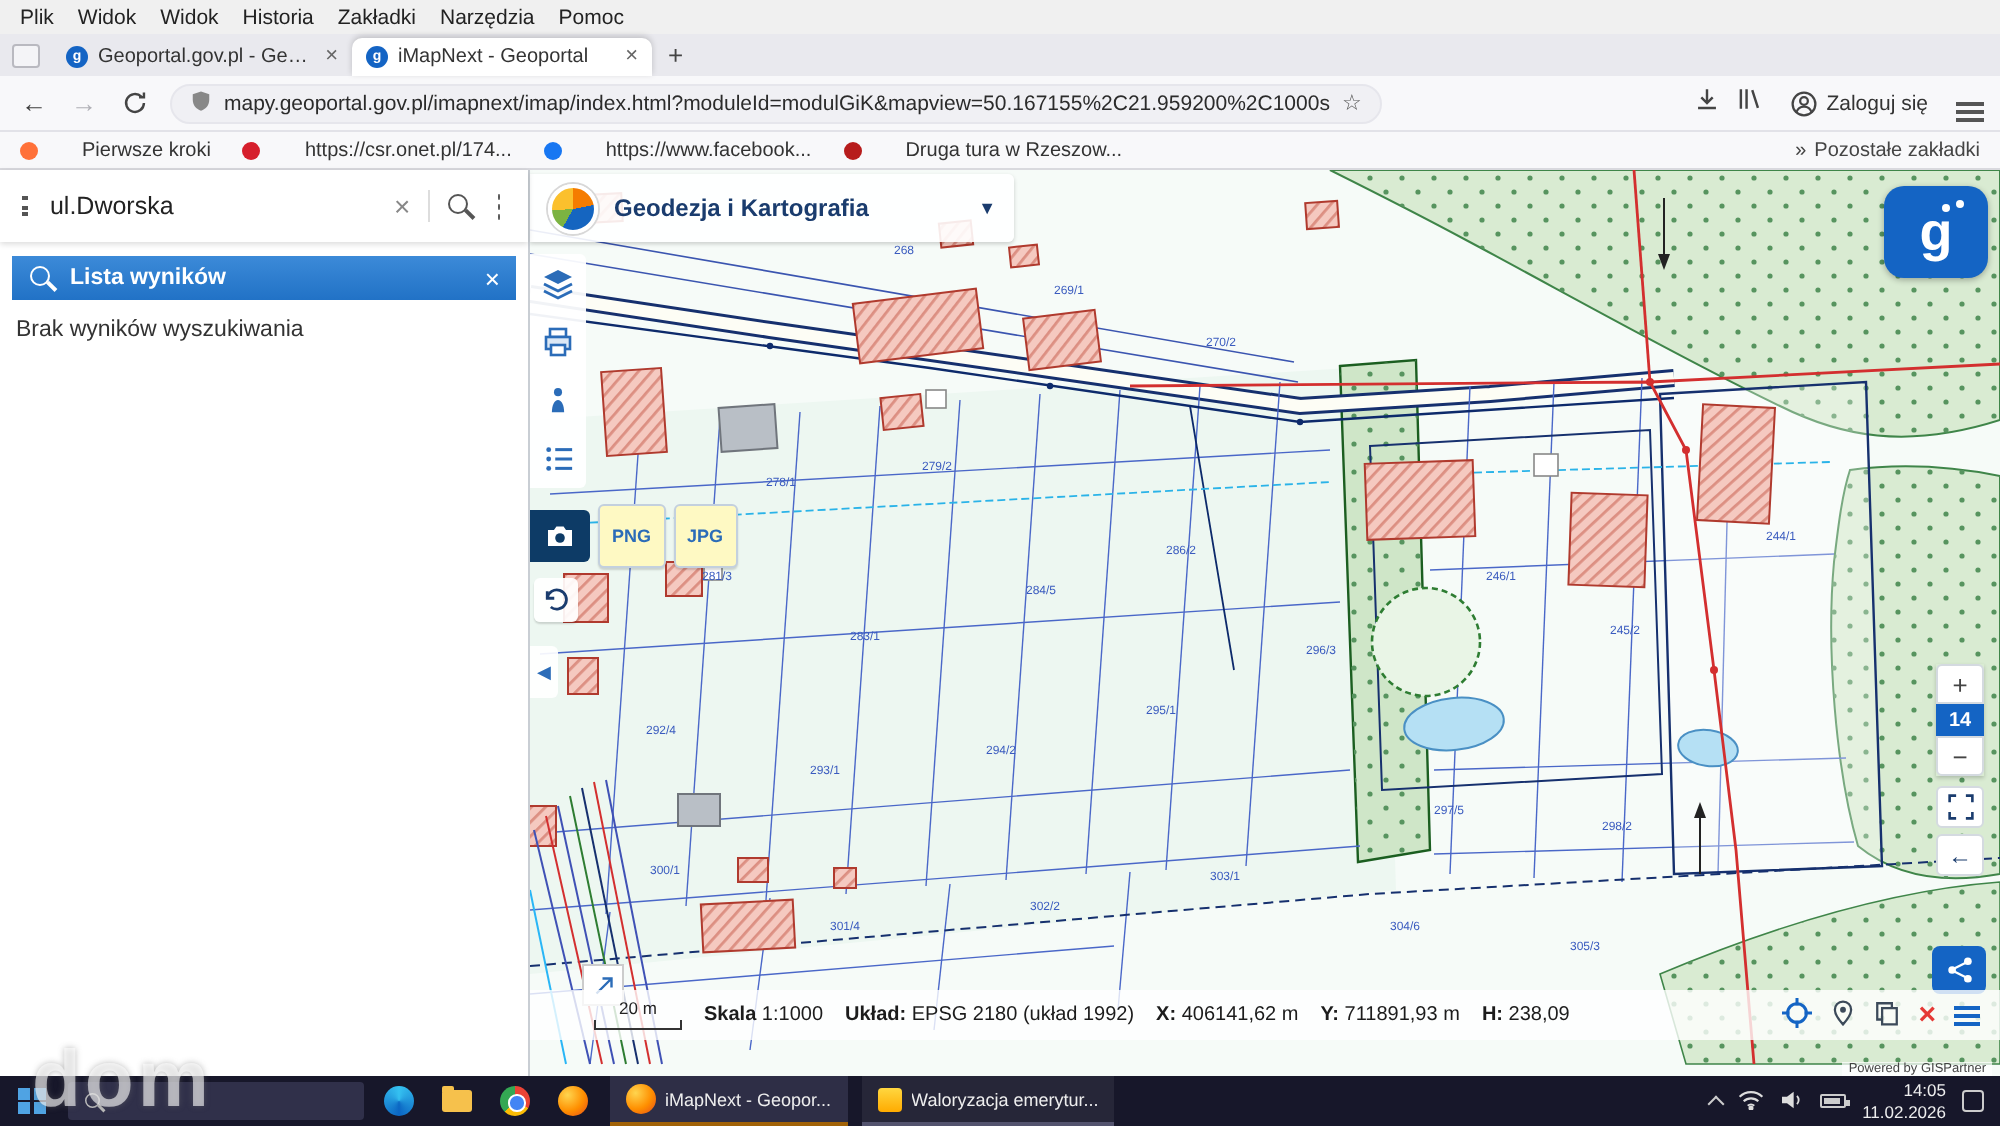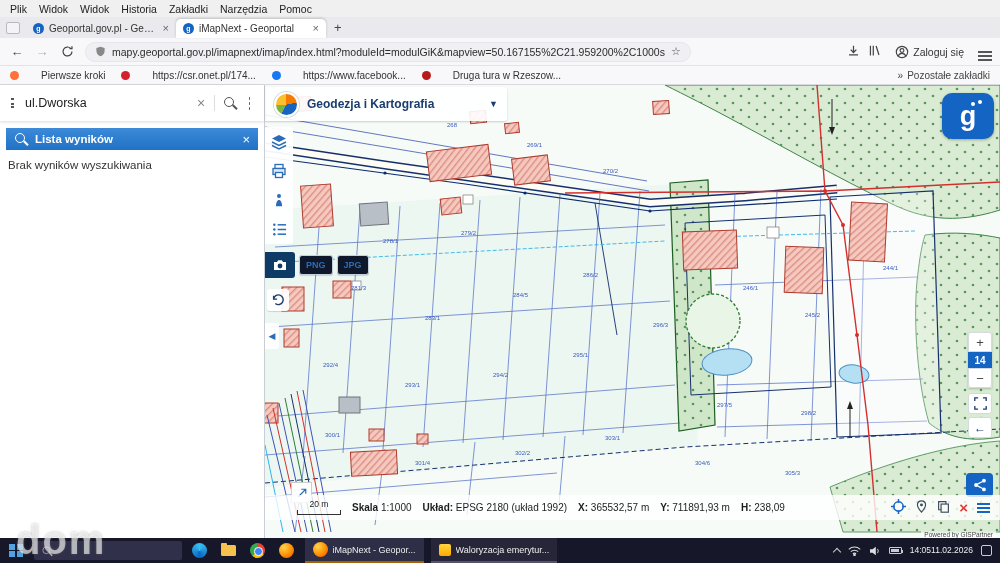--- a/index.html
+++ b/index.html
@@ -66,21 +66,21 @@
   .gp-logo{width:25px;height:25px;border-radius:50%;
            background:conic-gradient(#f57c00 0 22%,#1565c0 22% 58%,#7cb342 58% 74%,#fbc02d 74% 100%);
            border:2px solid #fff;box-shadow:0 0 0 1px #d8d8d8;}
   .module-label{font-size:12px;font-weight:bold;color:#1a3c6e;flex:1;}
   .module-chev{color:#1a3c6e;font-size:9px;}
   .map-tools{position:absolute;left:0;top:42px;width:28px;background:rgba(255,255,255,.94);display:flex;
              flex-direction:column;align-items:center;gap:13px;padding:7px 0;border-radius:0 3px 3px 0;z-index:2;}
   .tool{width:16px;height:16px;display:flex;align-items:center;justify-content:center;}
   .camera-row{position:absolute;left:0;top:167px;display:flex;align-items:center;gap:4px;z-index:2;}
   .camera-btn{width:30px;height:26px;background:#0d3b66;border-radius:0 3px 3px 0;display:flex;align-items:center;justify-content:center;}
-  .fmt-btn{height:20px;padding:0 6px;background:#0f172a;border:1px solid #c3d0de;border-radius:3px;font-size:9px;
+  .fmt-btn{height:32px;padding:0 6px;background:#fef9c3;border:1px solid #c3d0de;border-radius:3px;font-size:9px;
            font-weight:bold;color:#2b6cb8;display:flex;align-items:center;box-shadow:0 1px 1px rgba(0,0,0,.15);}
   .undo-btn{position:absolute;left:2px;top:204px;width:22px;height:22px;background:rgba(255,255,255,.92);border-radius:3px;
             display:flex;align-items:center;justify-content:center;z-index:2;box-shadow:0 1px 1px rgba(0,0,0,.15);}
   .collapse-btn{position:absolute;left:0;top:238px;width:14px;height:26px;background:rgba(255,255,255,.92);
                 border-radius:0 3px 3px 0;color:#2b6cb8;font-size:9px;display:flex;align-items:center;justify-content:center;z-index:2;}
   .logo-big{position:absolute;right:6px;top:8px;width:52px;height:46px;background:#1464c4;border-radius:10px;color:#fff;
             display:flex;align-items:center;justify-content:center;font-size:27px;font-weight:bold;z-index:2;
             box-shadow:0 1px 3px rgba(0,0,0,.3);}
   .logo-big .dots{position:absolute;top:7px;right:12px;width:4px;height:4px;border-radius:50%;background:#fff;
                   box-shadow:-7px 2px 0 #fff;}
@@ -130,21 +130,21 @@
   .ic-doc{width:12px;height:12px;border-radius:2px;background:linear-gradient(#ffd740,#ffab00);}
   .taskwin{display:flex;align-items:center;gap:5px;height:25px;padding:0 8px;background:#2e2e46;
            border-bottom:2px solid #a16207;font-size:9px;color:#eee;max-width:135px;}
   .taskwin.dim{background:#262638;border-bottom-color:#53536e;}
   .taskwin .wlabel{white-space:nowrap;overflow:hidden;text-overflow:ellipsis;}
   .tray{margin-left:auto;display:flex;align-items:center;gap:8px;padding-right:3px;}
   .chev-up{width:6px;height:6px;border-left:1.5px solid #ccc;border-top:1.5px solid #ccc;transform:rotate(45deg);margin-top:2px;}
   .ic-batt{width:13px;height:7px;border:1px solid #ccc;border-radius:1px;position:relative;}
   .ic-batt::before{content:'';position:absolute;left:1px;top:1px;bottom:1px;width:8px;background:#ccc;}
   .ic-batt::after{content:'';position:absolute;right:-2.5px;top:1.5px;width:1.5px;height:3px;background:#ccc;}
-  .clock{display:flex;flex-direction:row;align-items:flex-end;font-size:8.5px;line-height:1.2;color:#eee;}
+  .clock{display:flex;flex-direction:column;align-items:flex-end;font-size:8.5px;line-height:1.2;color:#eee;}
   .ic-note{width:11px;height:11px;border:1px solid #ccc;border-radius:2px;}
 
   .watermark{position:absolute;left:16px;bottom:0px;font-size:40px;font-weight:bold;color:rgba(255,255,255,.6);
              text-shadow:0 0 3px rgba(110,110,110,.45);z-index:10;pointer-events:none;letter-spacing:2px;}
 </style>
 </head>
 <body>
 
 <div class="screen">
 
@@ -507,21 +507,21 @@
           </svg>
       </span>
 
       <div class="map-status">
         <span class="scalebar">
           <span>20 m</span>
             <span class="scaleline"></span>
         </span>
         <span class="st-item"><b>Skala</b> <span>1:1000</span></span>
         <span class="st-item"><b>Układ:</b> <span>EPSG 2180 (układ 1992)</span></span>
-        <span class="st-item"><b>X:</b> <span>365532,57</span> <span>m</span></span>
+        <span class="st-item"><b>X:</b> <span>406141,62</span> <span>m</span></span>
         <span class="st-item"><b>Y:</b> <span>711891,93</span> <span>m</span></span>
         <span class="st-item"><b>H:</b> <span>238,09</span></span>
         <span class="st-icons">
           <span>
             <svg width="15" height="15" viewBox="0 0 16 16">
                 <circle cx="8" cy="8" r="5" fill="none" stroke="#1464c4" stroke-width="1.6"></circle>
                 <path d="M8 0v4M8 12v4M0 8h4M12 8h4" stroke="#1464c4" stroke-width="1.6"></path>
               </svg>
           </span>
           <span>

